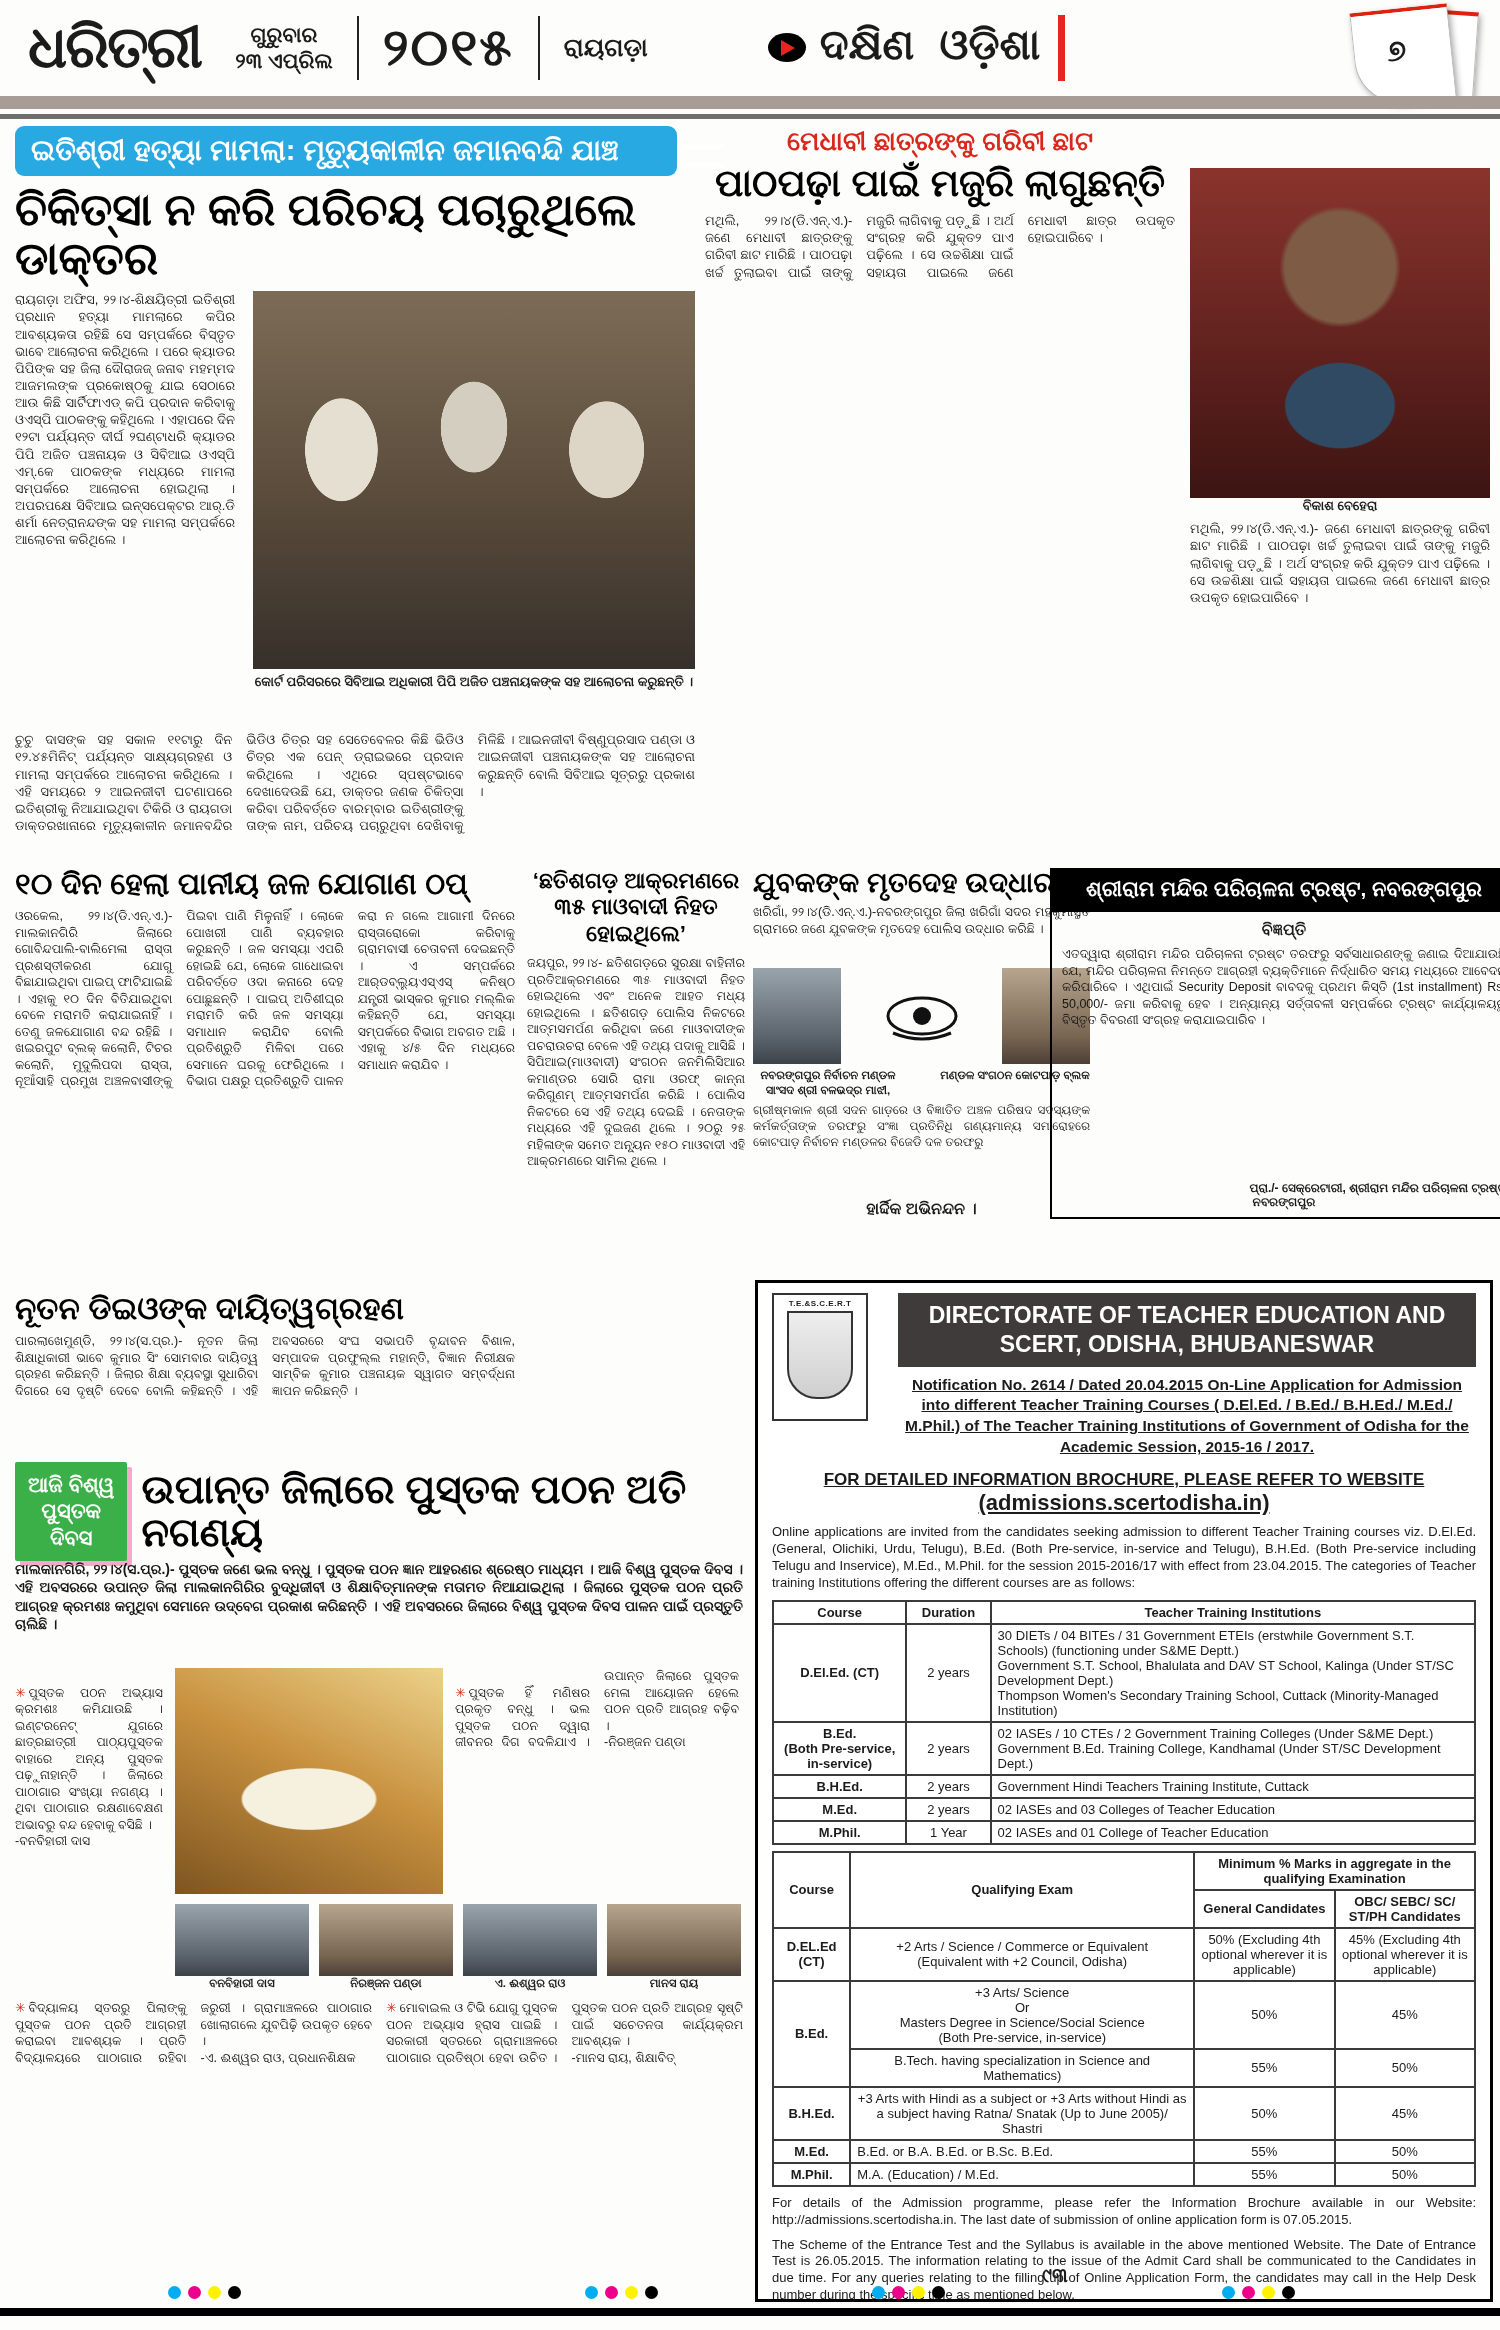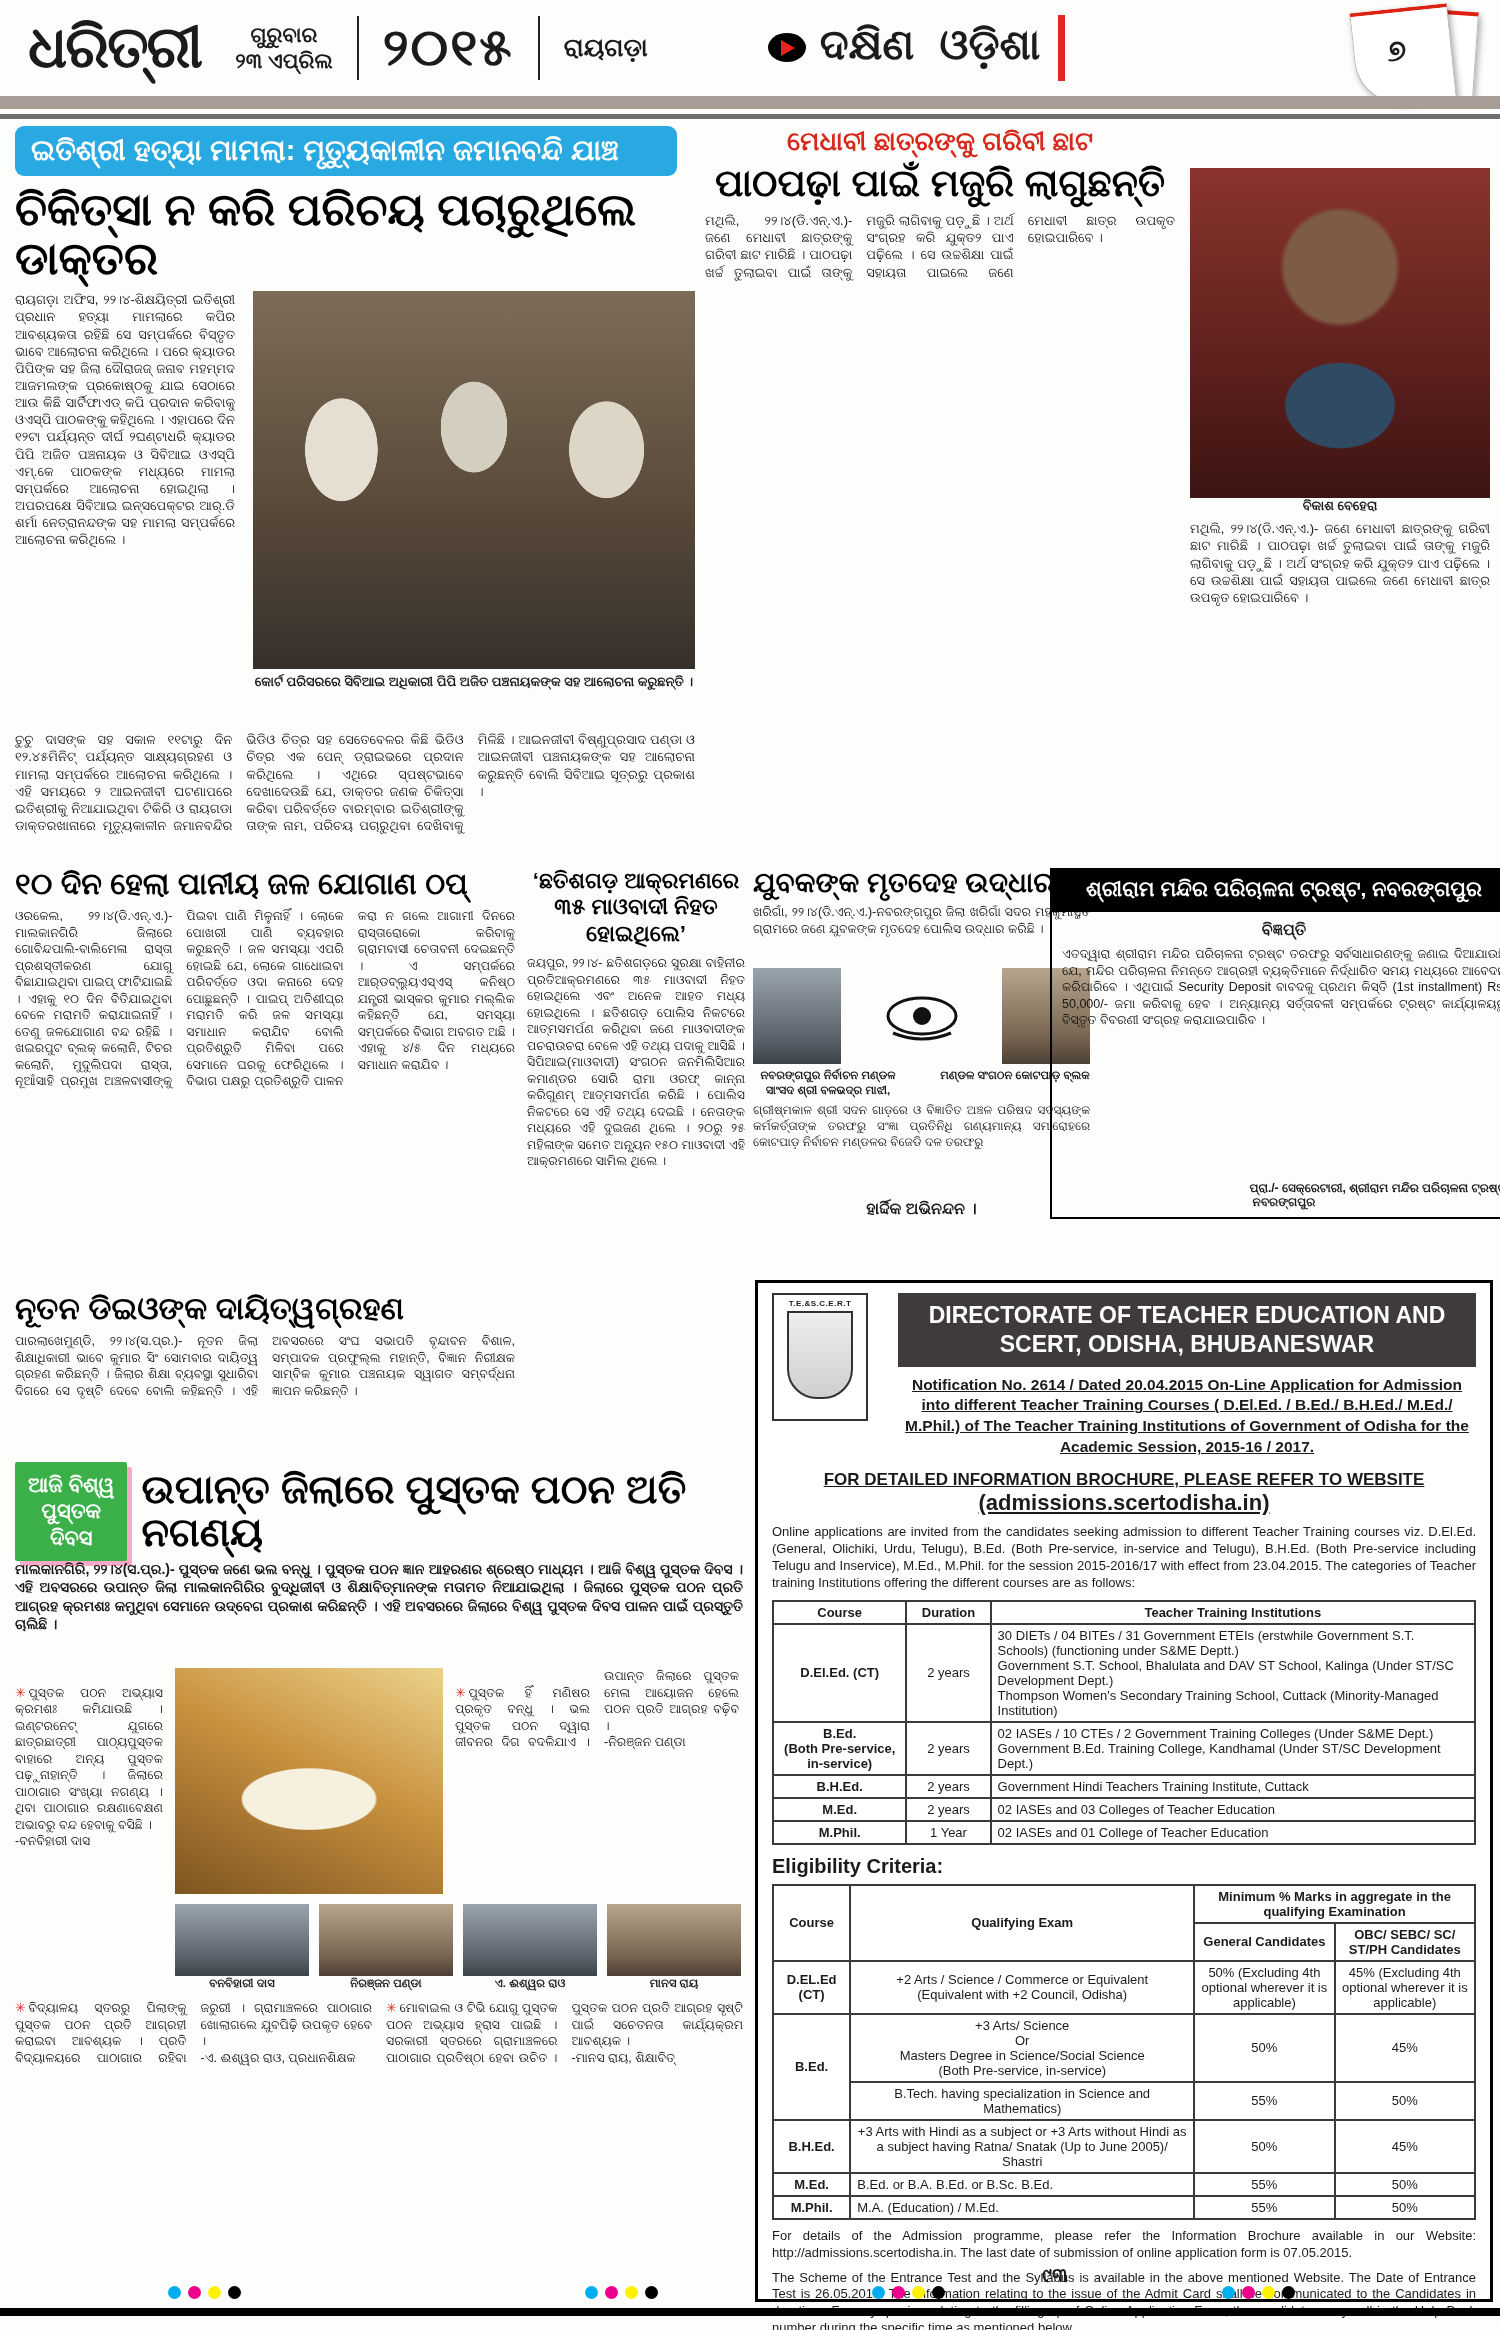--- a/index.html
+++ b/index.html
@@ -290,21 +290,20 @@
         <td>02 IASEs and 03 Colleges of Teacher Education</td>
       </tr>
       <tr>
         <td class="c b">M.Phil.</td>
         <td class="c">1 Year</td>
         <td>02 IASEs and 01 College of Teacher Education</td>
       </tr>
     </tbody>
       </table>
 
-    <div class="elig">Eligibility Criteria:</div>
 
     <table style="font-size:12.5px;">
       <tbody>
           <tr>
         <th rowspan="2" style="width:11%;">Course</th>
         <th rowspan="2" style="width:49%;">Qualifying Exam</th>
         <th colspan="2">Minimum % Marks in aggregate in the qualifying Examination</th>
       </tr>
       <tr>
         <th style="width:20%;">General Candidates</th>

